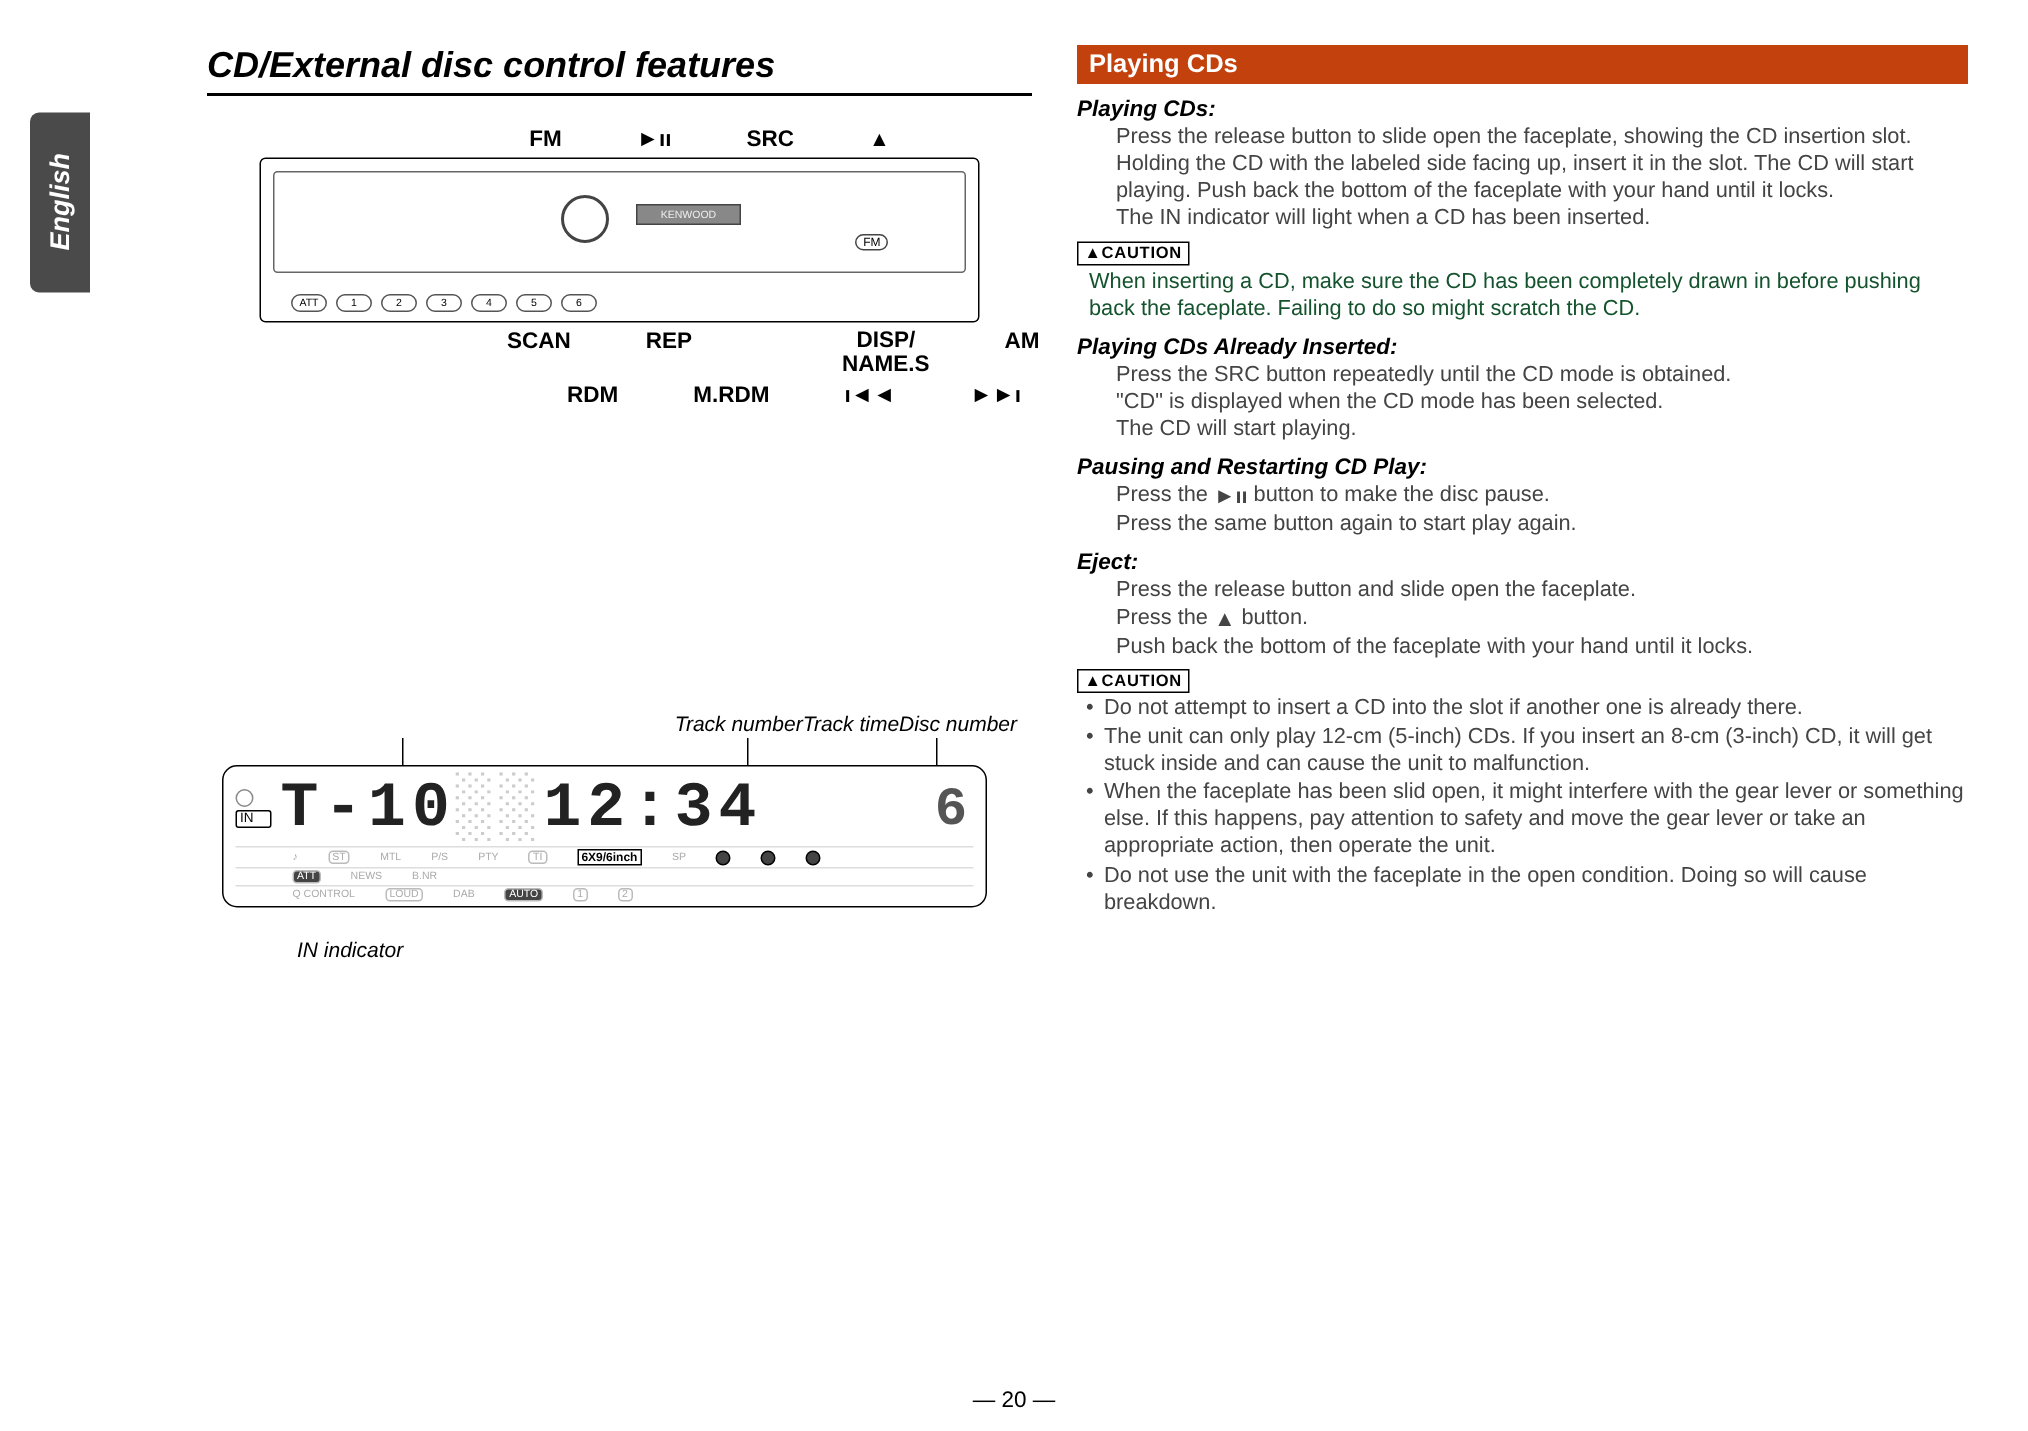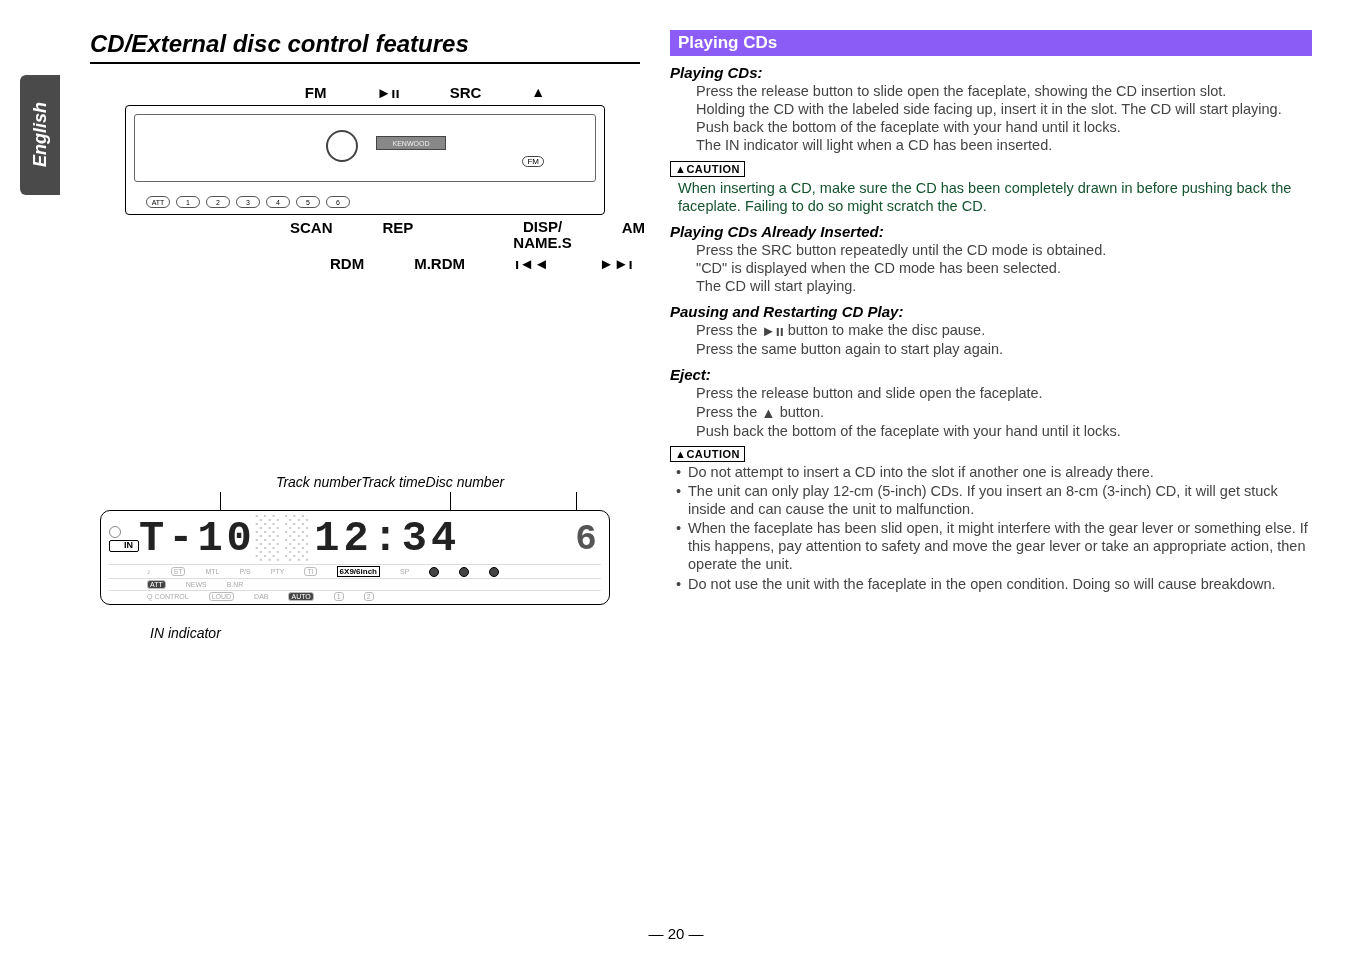--- a/index.html
+++ b/index.html
@@ -33,20 +33,21 @@
     transform: rotate(180deg);
   }
   .content {
     margin-left: 70px;
     display: flex;
     gap: 30px;
   }
   .left-col {
     width: 550px;
     flex-shrink: 0;
+    margin-left: 48px;
   }
   .right-col {
     flex: 1;
   }
   .page-title {
     font-size: 24px;
     font-weight: bold;
     font-style: italic;
     border-bottom: 2px solid #000;
     padding-bottom: 4px;
@@ -145,21 +146,21 @@
   .bottom-labels-row1 { padding-left: 200px; }
   .bottom-labels-row2 { padding-left: 240px; }
   .lbl-stack { text-align: center; line-height: 1.05; }
 
   
   .lcd-area {
     margin-top: 110px;
   }
   .lcd-labels {
     display: flex;
-    justify-content: center;
+    justify-content: flex-end;
     font-style: italic;
     font-size: 14px;
     padding: 0 10px 0 60px;
     margin-bottom: 2px;
   }
   .lcd-lines {
     position: relative;
     height: 18px;
   }
   .lcd-lines .l1, .lcd-lines .l2, .lcd-lines .l3 {
@@ -192,22 +193,22 @@
   .lcd-left-icons .circ {
     width: 12px;
     height: 12px;
     border: 1px solid #888;
     border-radius: 50%;
     margin-bottom: 2px;
   }
   .lcd-left-icons .in {
     border: 1.5px solid #000;
     font-size: 9px;
-    font-weight: bold;
-    padding: 0 14px;
+    font-weight: normal;
+    padding: 0 2px;
     border-radius: 2px;
   }
   .seg-text {
     font-family: "Courier New", monospace;
     font-size: 42px;
     font-weight: bold;
     letter-spacing: 4px;
     color: #222;
     flex: 1;
   }
@@ -256,21 +257,21 @@
   }
   .indicator-label {
     font-style: italic;
     font-size: 14px;
     margin-top: 20px;
     margin-left: 60px;
   }
 
   
   .section-bar {
-    background: #8b5cf6;
+    background: #c2410c;
     color: #fff;
     font-weight: bold;
     font-size: 17px;
     padding: 3px 8px;
   }
   .subhead {
     font-weight: bold;
     font-style: italic;
     font-size: 15px;
     margin-top: 8px;

